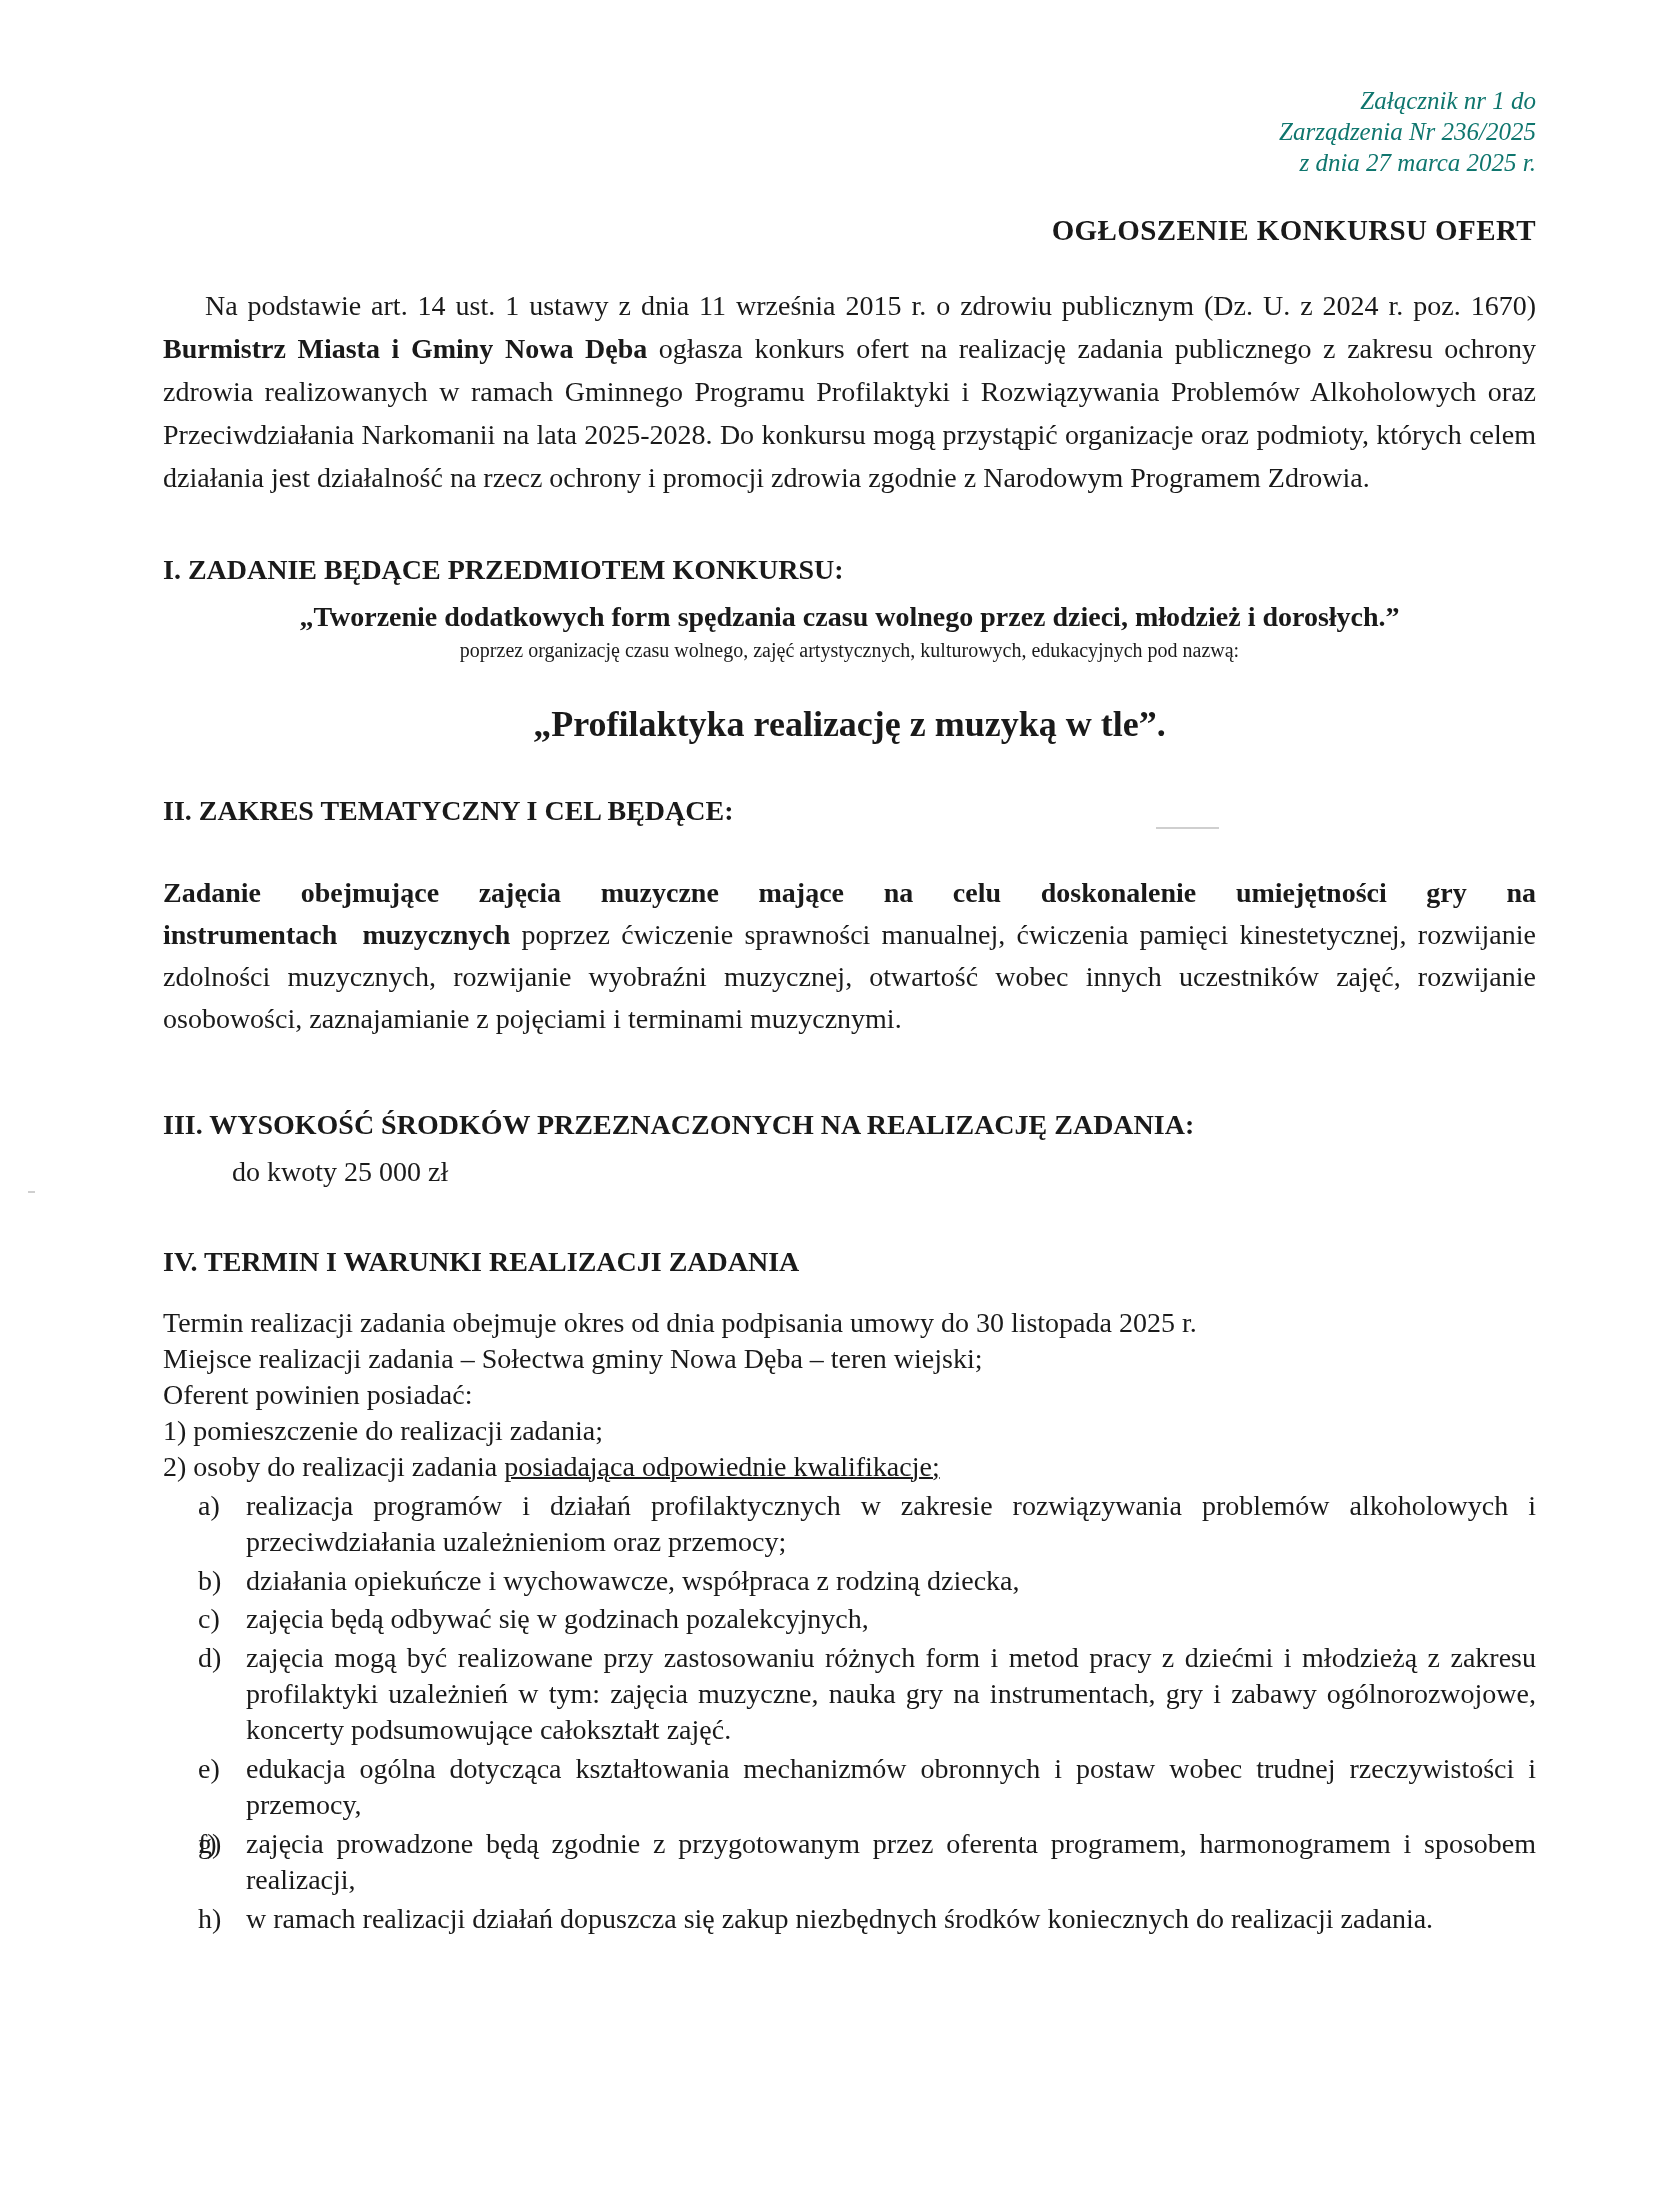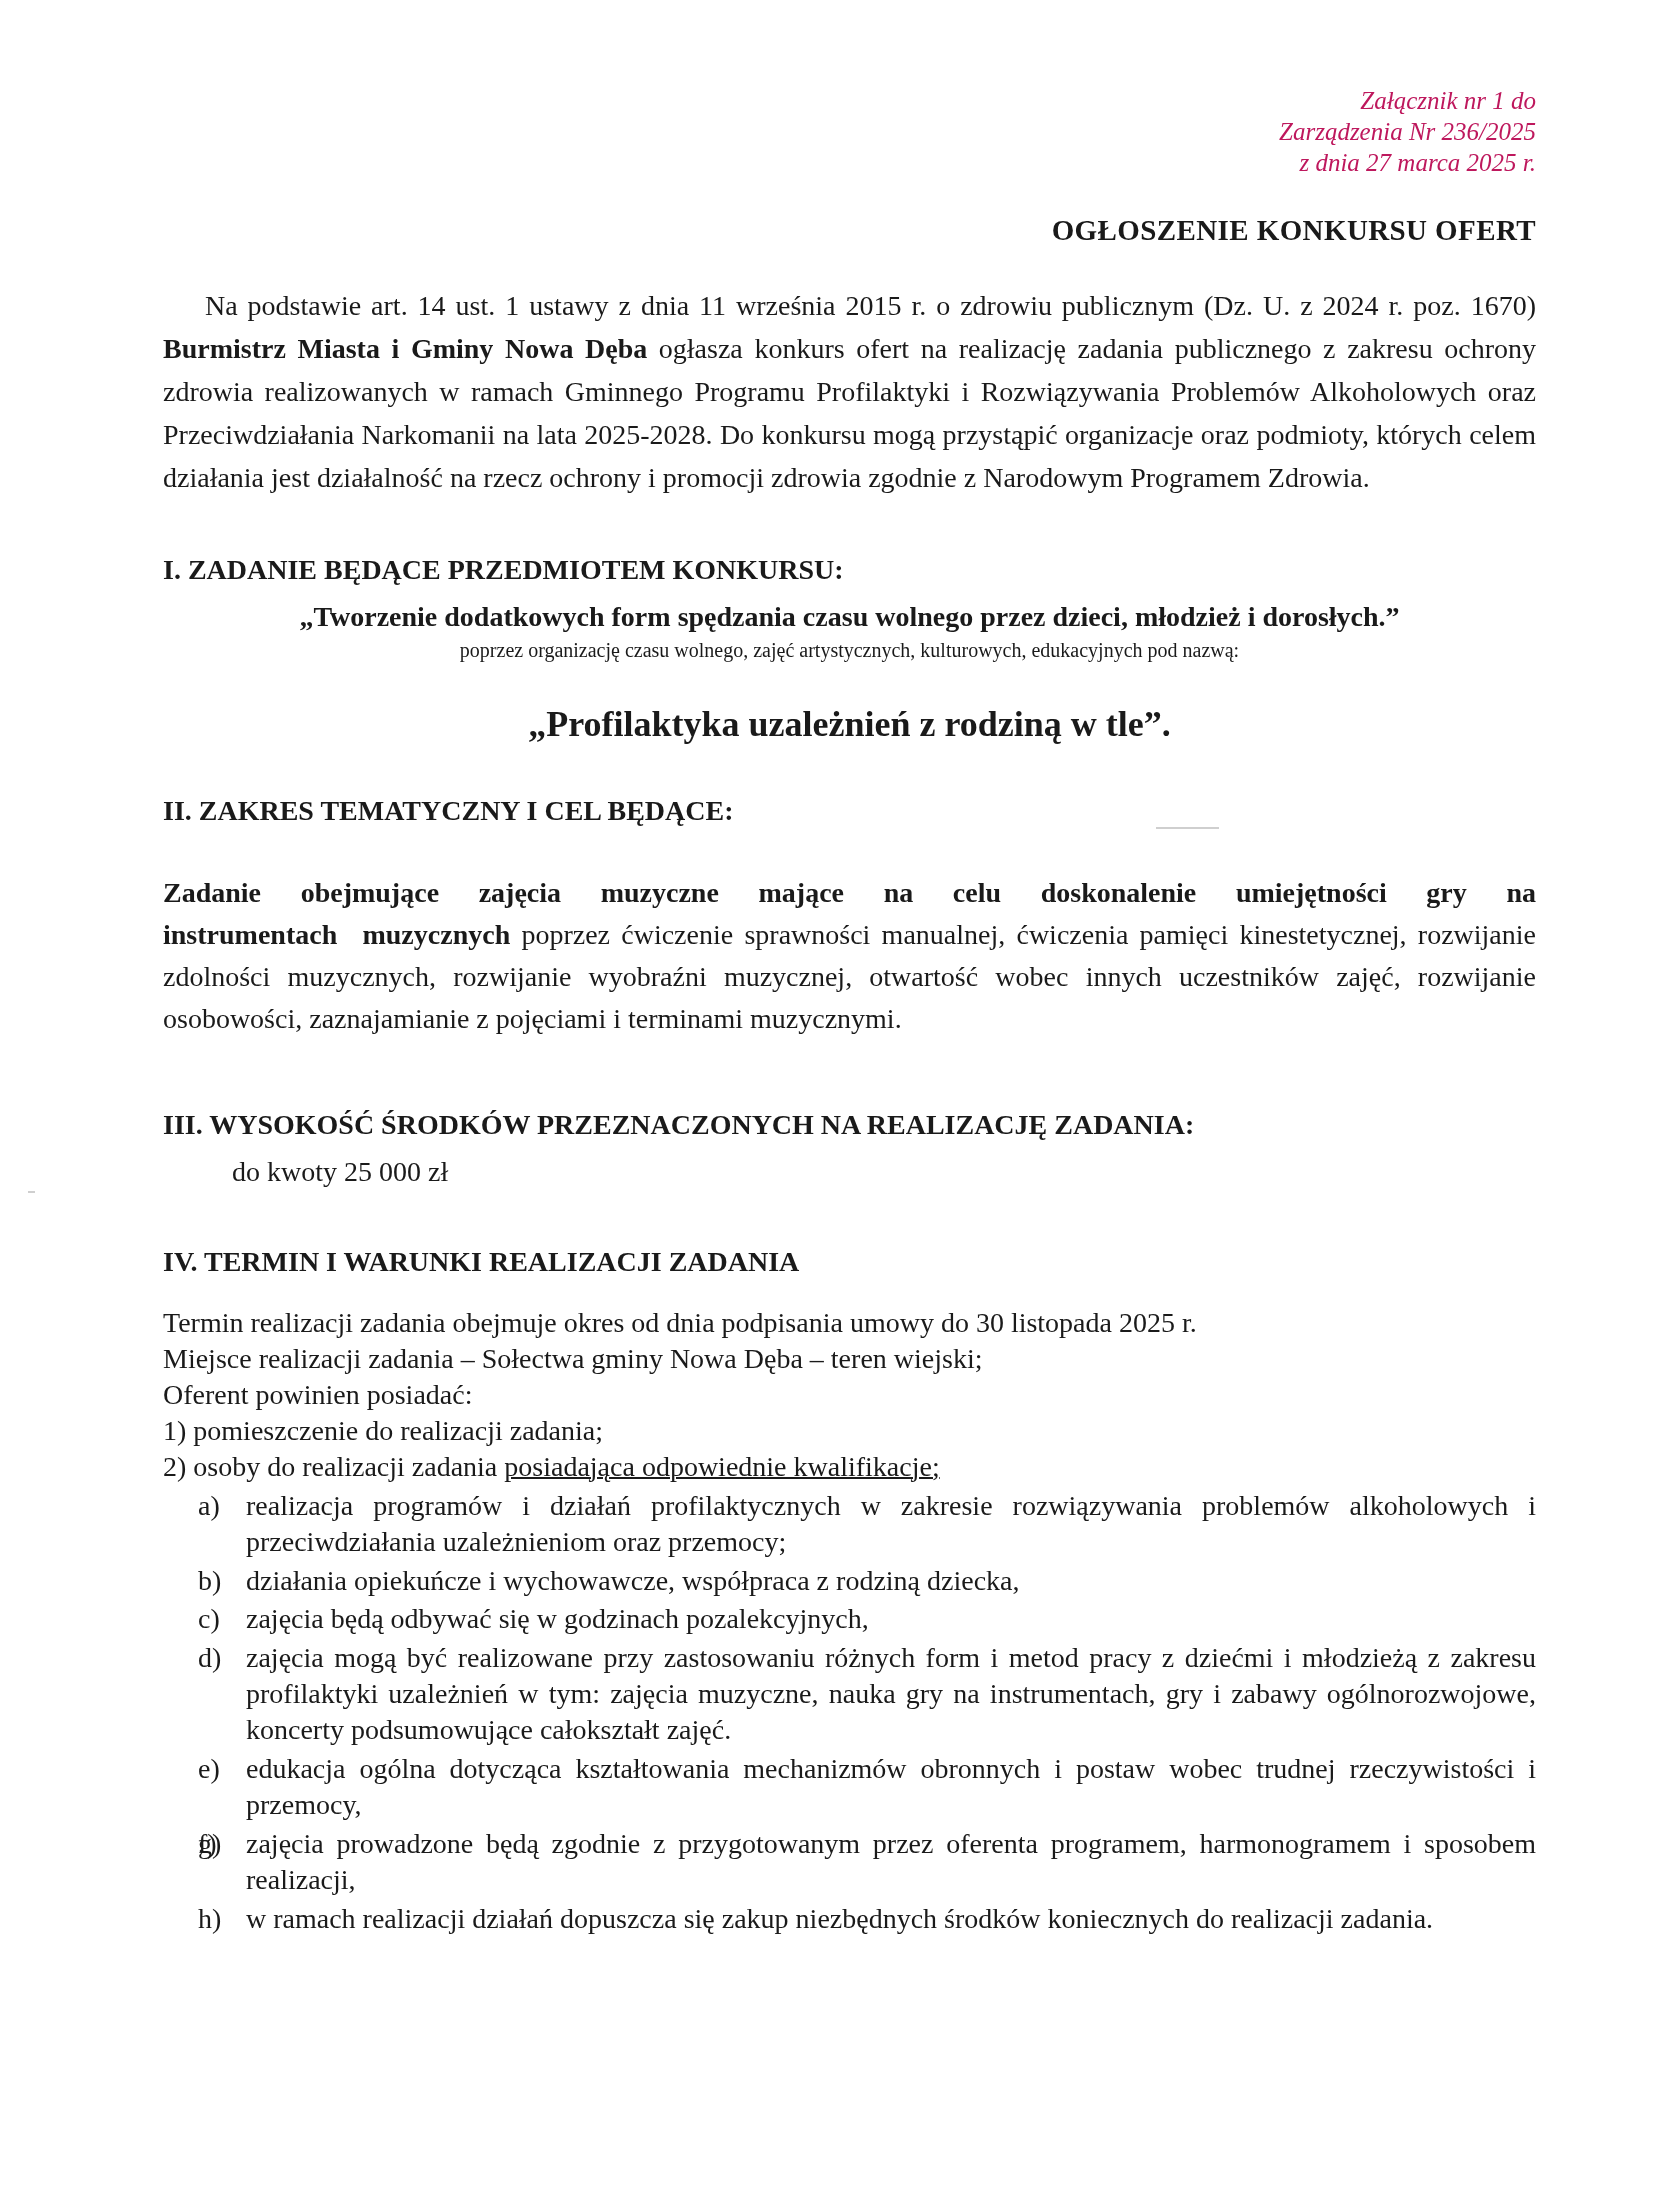--- a/index.html
+++ b/index.html
@@ -5,21 +5,21 @@
   html, body { margin: 0; padding: 0; background: #ffffff; }
   body {
     width: 1659px; height: 2205px; position: relative; overflow: hidden;
     font-family: "Liberation Serif", "DejaVu Serif", serif;
     color: #1a1a1a;
   }
   .page { position: absolute; left: 163px; top: 0; width: 1373px; }
   .attach {
     position: absolute; right: 0; top: 85px; width: 491px;
     text-align: right; font-style: italic; font-size: 25px; line-height: 31px;
-    color: #be185d;
+    color: #0f766e;
   }
   .title {
     position: absolute; left: 0; width: 1373px; top: 214px;
     text-align: right; font-weight: bold; font-size: 29px; letter-spacing: 0.4px;
   }
   .intro {
     position: absolute; left: 0; top: 284px; width: 1373px;
     font-size: 28px; line-height: 43px; text-align: justify; text-indent: 42px;
   }
   .sec-head { position: absolute; left: 0; font-weight: bold; font-size: 28px; }
@@ -63,21 +63,21 @@
     <div>z dnia 27 marca 2025 r.</div>
   </div>
 
   <div class="title">OGŁOSZENIE KONKURSU OFERT</div>
 
   <div class="intro"><span>Na podstawie art. 14 ust. 1 ustawy z dnia 11 września 2015 r. o zdrowiu publicznym (Dz. U. z 2024 r. poz. 1670) </span><b>Burmistrz Miasta i Gminy Nowa Dęba</b><span> ogłasza konkurs ofert na realizację zadania publicznego z zakresu ochrony zdrowia realizowanych w ramach Gminnego Programu Profilaktyki i Rozwiązywania Problemów Alkoholowych oraz Przeciwdziałania Narkomanii na lata 2025-2028. Do konkursu mogą przystąpić organizacje oraz podmioty, których celem działania jest działalność na rzecz ochrony i promocji zdrowia zgodnie z Narodowym Programem Zdrowia.</span></div>
 
   <div class="sec-head" style="top:554px">I.  ZADANIE BĘDĄCE PRZEDMIOTEM KONKURSU:</div>
   <div class="task-title">„Tworzenie dodatkowych form spędzania czasu wolnego przez dzieci, młodzież i dorosłych.”</div>
   <div class="task-sub">poprzez organizację czasu wolnego, zajęć artystycznych, kulturowych, edukacyjnych pod nazwą:</div>
-  <div class="task-name">„Profilaktyka uzależnień z rodziną w tle”.</div>
+  <div class="task-name">„Profilaktyka realizację z muzyką w tle”.</div>
 
   <div class="sec-head" style="top:795px">II.  ZAKRES TEMATYCZNY I CEL BĘDĄCE:</div>
   <div class="scope"><b>Zadanie obejmujące zajęcia muzyczne mające na celu doskonalenie umiejętności gry na instrumentach muzycznych</b><span> poprzez ćwiczenie sprawności manualnej, ćwiczenia pamięci kinestetycznej, rozwijanie zdolności muzycznych, rozwijanie wyobraźni muzycznej, otwartość wobec innych uczestników zajęć, rozwijanie osobowości, zaznajamianie z pojęciami i terminami muzycznymi.</span></div>
 
   <div class="sec-head" style="top:1109px">III. WYSOKOŚĆ ŚRODKÓW PRZEZNACZONYCH NA REALIZACJĘ ZADANIA:</div>
   <div class="amount">do kwoty 25 000 zł</div>
 
   <div class="sec-head" style="top:1246px">IV.  TERMIN I WARUNKI REALIZACJI ZADANIA</div>
 
   <div class="terms">

